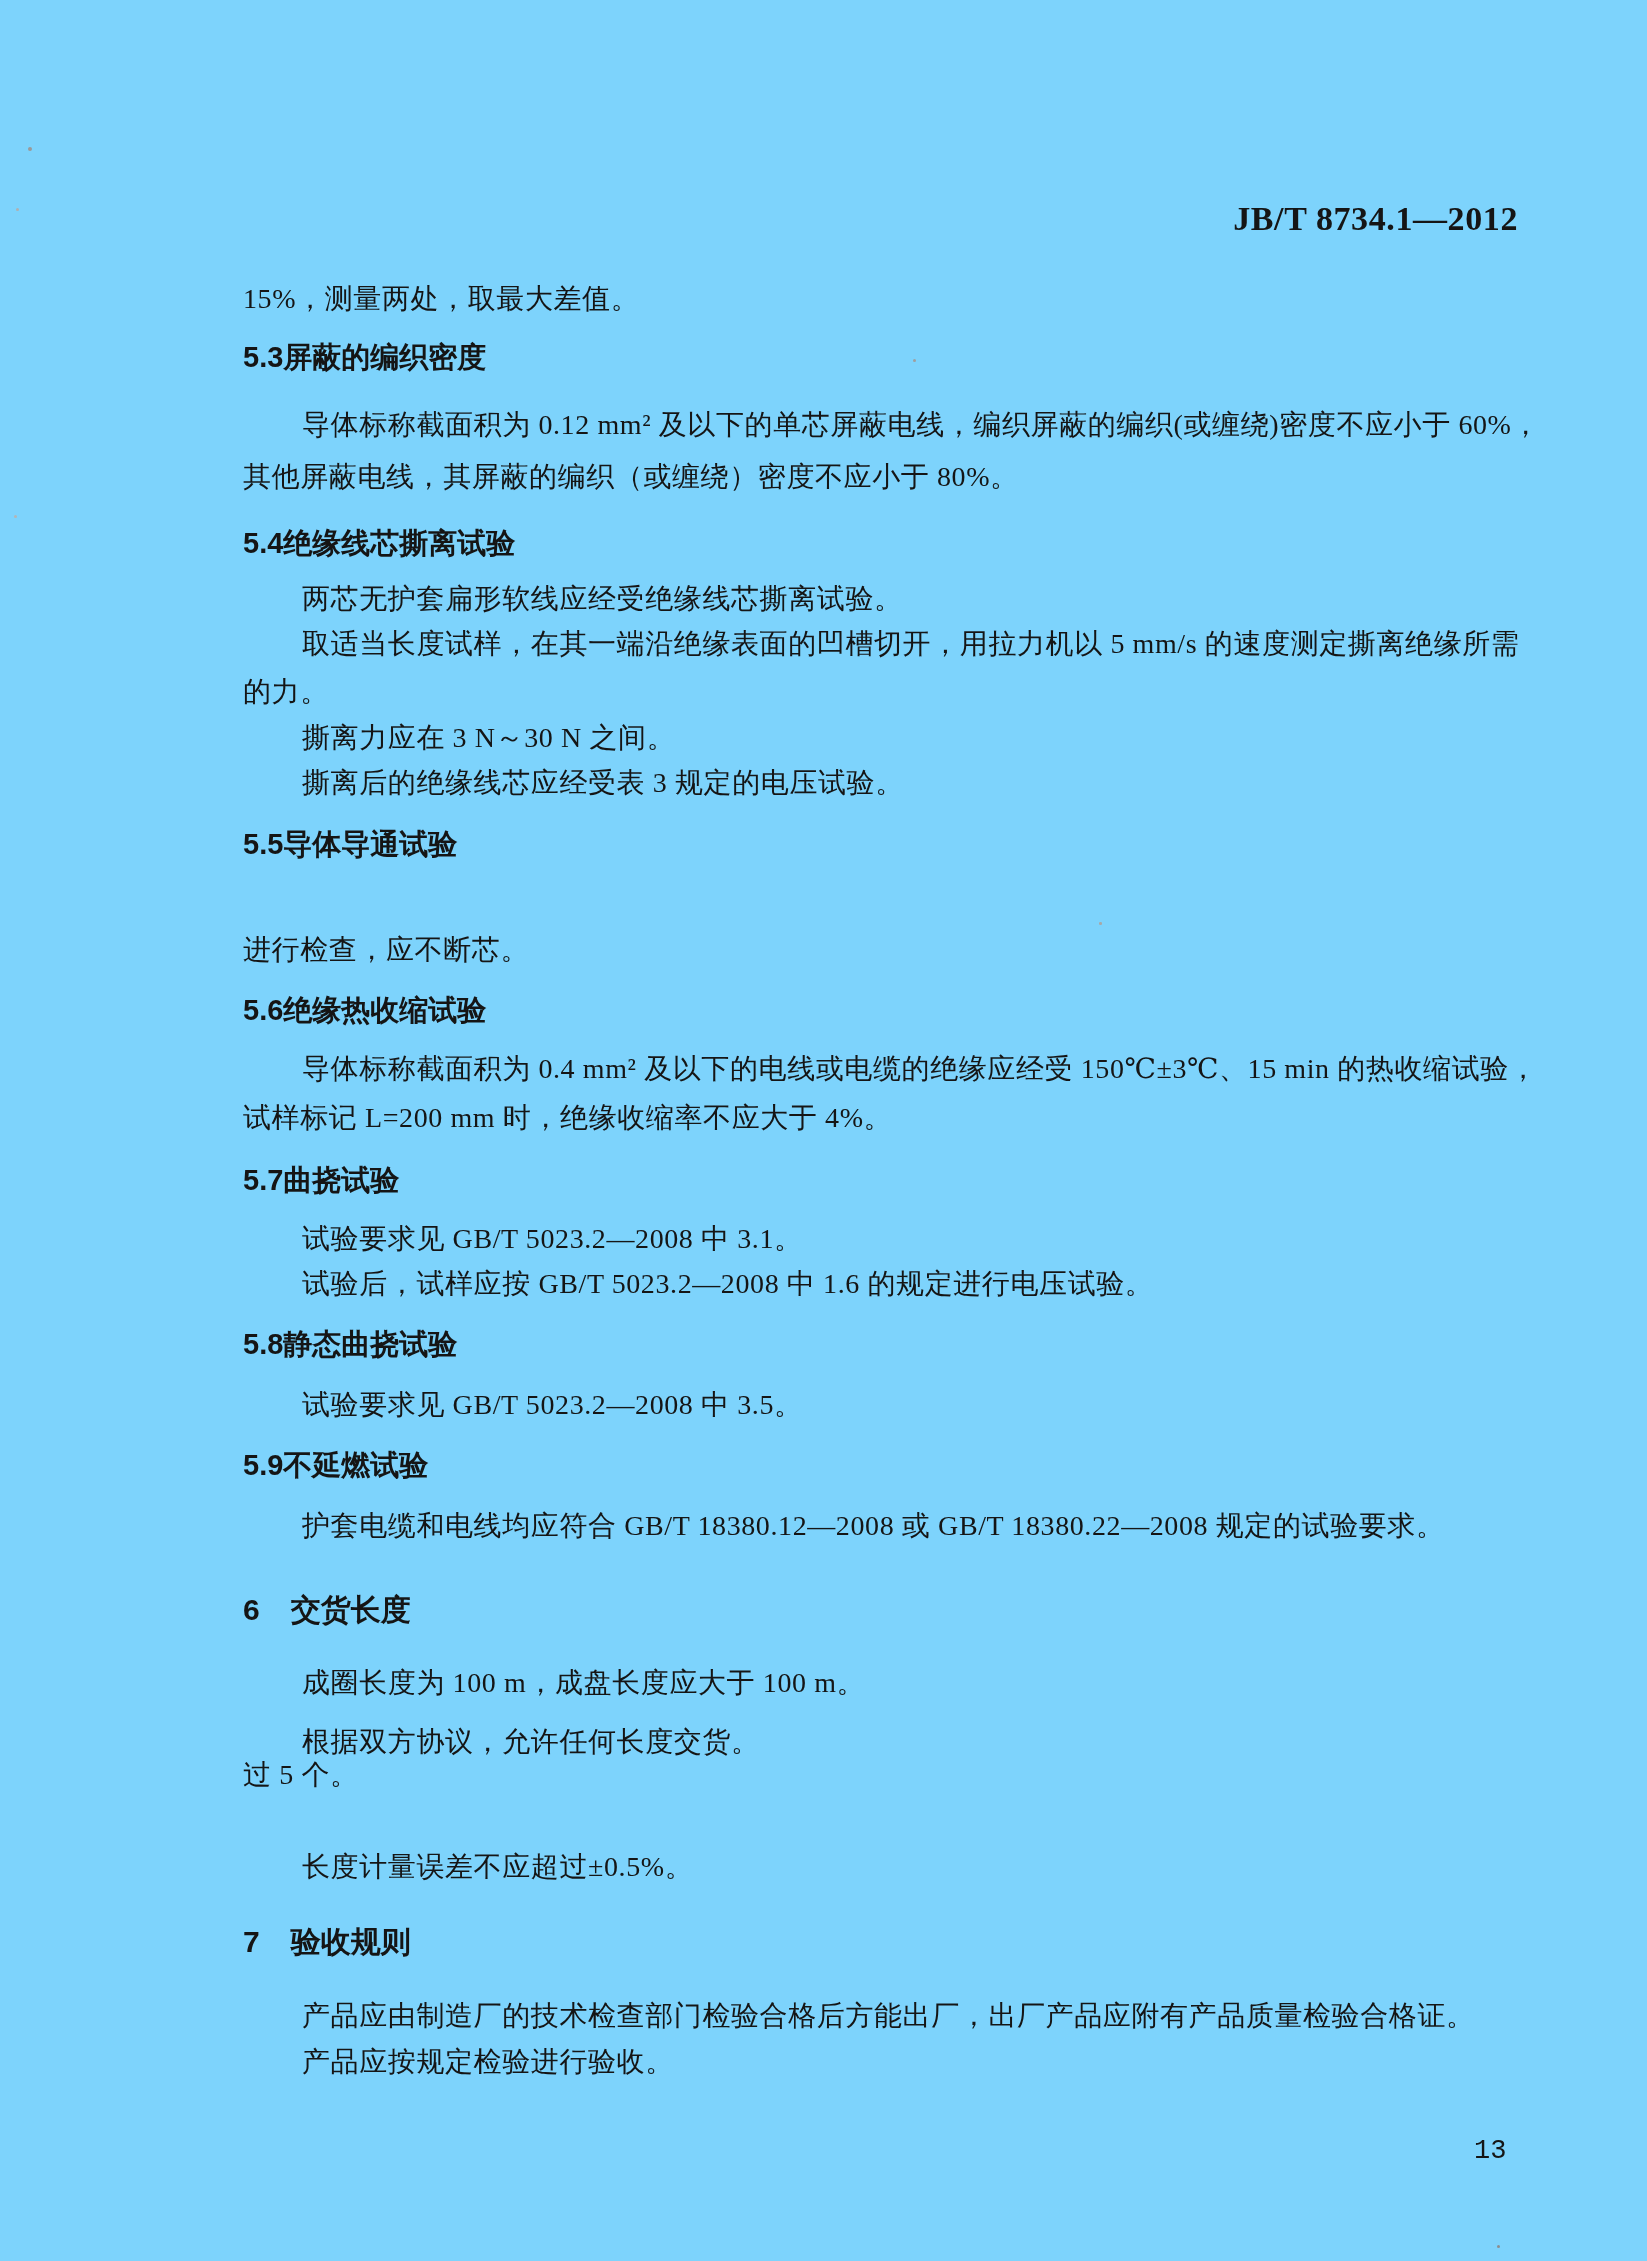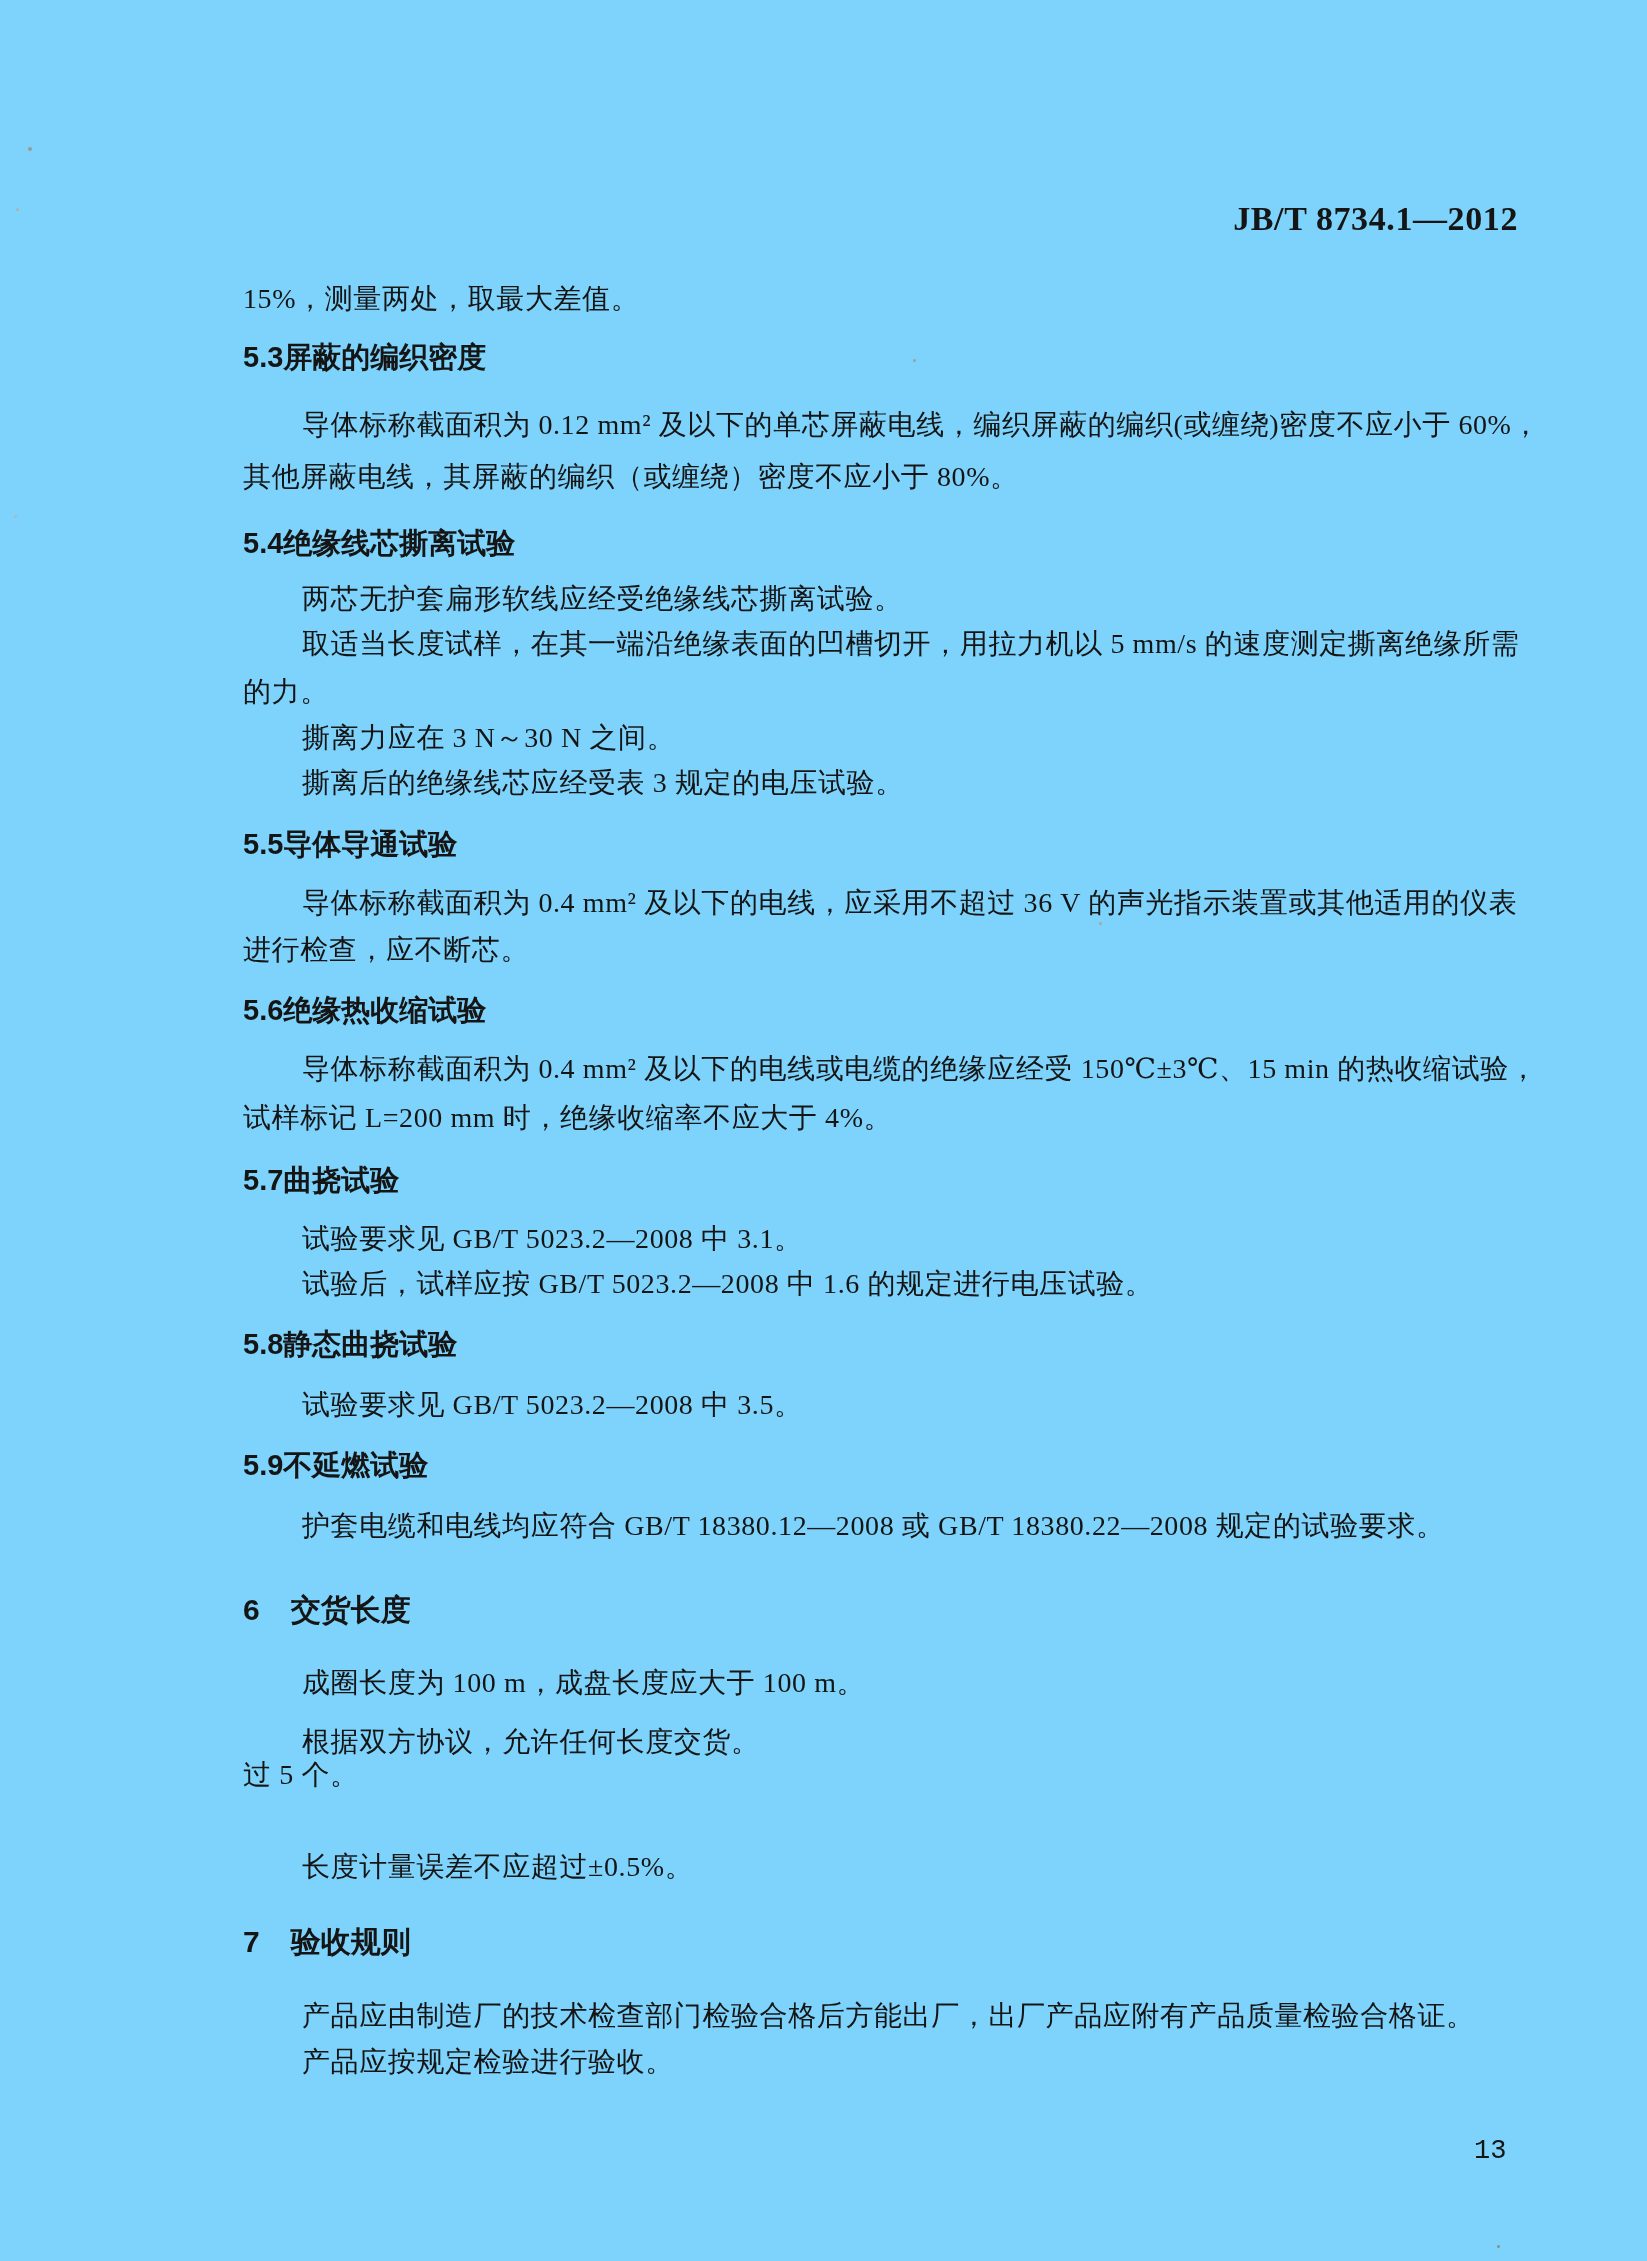--- a/index.html
+++ b/index.html
@@ -96,21 +96,20 @@
   <div class="line indent" style="top:583px">两芯无护套扁形软线应经受绝缘线芯撕离试验。</div>
   <div class="line indent" style="top:628px">取适当长度试样，在其一端沿绝缘表面的凹槽切开，用拉力机以 5 mm/s 的速度测定撕离绝缘所需</div>
   <div class="line flush" style="top:676px">的力。</div>
   <div class="line indent" style="top:722px">撕离力应在 3 N～30 N 之间。</div>
   <div class="line indent" style="top:767px">撕离后的绝缘线芯应经受表 3 规定的电压试验。</div>
 
   <div class="h2" style="top:829px">
     <span>5.5</span>
     <span>导体导通试验</span>
   </div>
-  <div class="line indent" style="top:887px">导体标称截面积为 0.4 mm² 及以下的电线，应采用不超过 36 V 的声光指示装置或其他适用的仪表</div>
   <div class="line flush" style="top:934px">进行检查，应不断芯。</div>
 
   <div class="h2" style="top:995px">
     <span>5.6</span>
     <span>绝缘热收缩试验</span>
   </div>
   <div class="line indent" style="top:1053px">导体标称截面积为 0.4 mm² 及以下的电线或电缆的绝缘应经受 150℃±3℃、15 min 的热收缩试验，</div>
   <div class="line flush" style="top:1102px">试样标记 L=200 mm 时，绝缘收缩率不应大于 4%。</div>
 
   <div class="h2" style="top:1165px">

